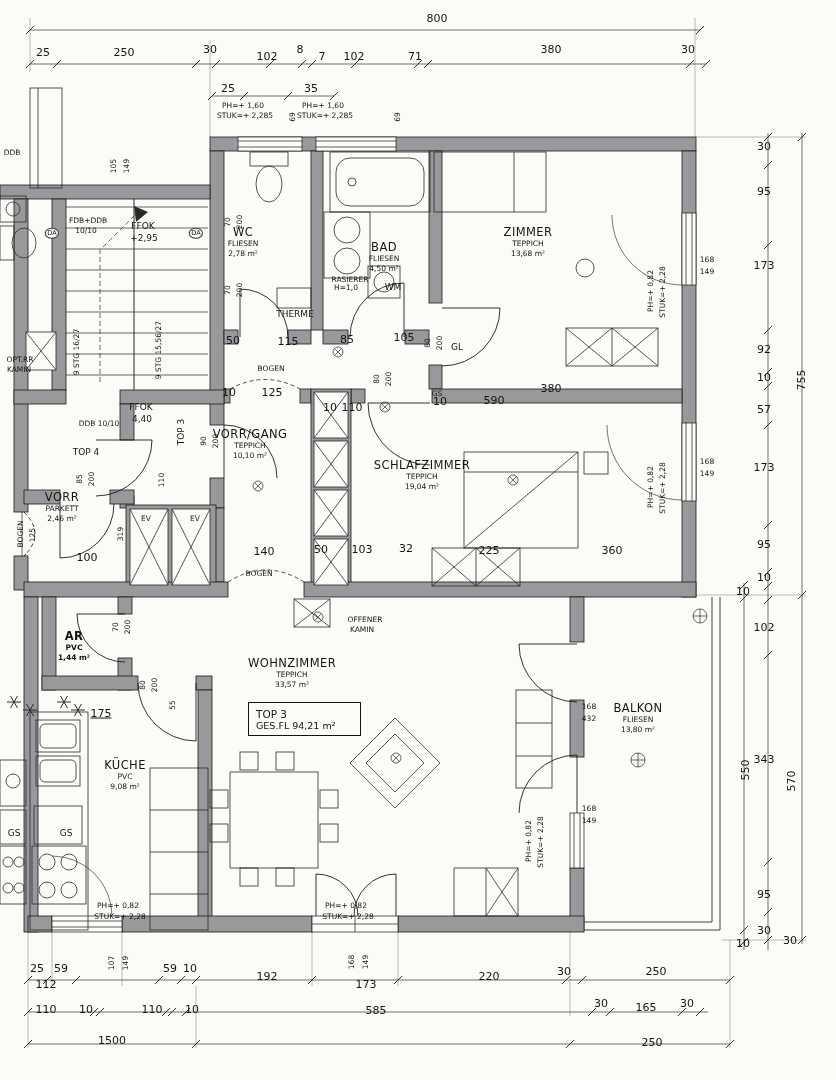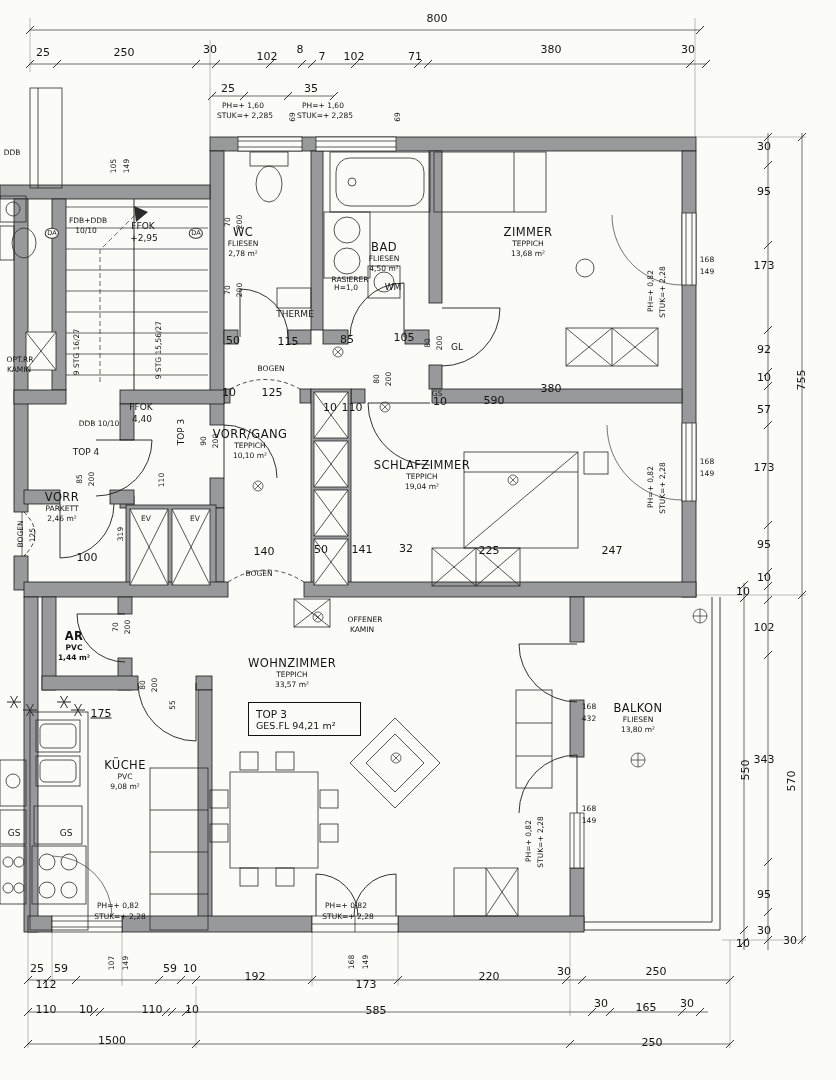--- a/index.html
+++ b/index.html
@@ -529,24 +529,24 @@
       <span class="lb s" style="left: 707px; top: 462px; transform: translate(-50%, -50%);">168</span>
       <span class="lb s" style="left: 707px; top: 474px; transform: translate(-50%, -50%);">149</span>
       <span class="lb s" style="left: 21px; top: 534px; transform: translate(-50%, -50%) rotate(-90deg);">BOGEN</span>
       <span class="lb s" style="left: 33px; top: 535px; transform: translate(-50%, -50%) rotate(-90deg);">125</span>
       <span class="lb s" style="left: 121px; top: 534px; transform: translate(-50%, -50%) rotate(-90deg);">319</span>
       <span class="lb s" style="left: 146px; top: 519px; transform: translate(-50%, -50%);">EV</span>
       <span class="lb s" style="left: 195px; top: 519px; transform: translate(-50%, -50%);">EV</span>
       <span class="lb d" style="left: 87px; top: 557px; transform: translate(-50%, -50%);">100</span>
       <span class="lb d" style="left: 264px; top: 551px; transform: translate(-50%, -50%);">140</span>
       <span class="lb d" style="left: 321px; top: 549px; transform: translate(-50%, -50%);">50</span>
-      <span class="lb d" style="left: 362px; top: 549px; transform: translate(-50%, -50%);">141</span>
+      <span class="lb d" style="left: 362px; top: 549px; transform: translate(-50%, -50%);">103</span>
       <span class="lb d" style="left: 406px; top: 548px; transform: translate(-50%, -50%);">32</span>
       <span class="lb d" style="left: 489px; top: 550px; transform: translate(-50%, -50%);">225</span>
-      <span class="lb d" style="left: 612px; top: 550px; transform: translate(-50%, -50%);">247</span>
+      <span class="lb d" style="left: 612px; top: 550px; transform: translate(-50%, -50%);">360</span>
       <span class="lb s" style="left: 259px; top: 574px; transform: translate(-50%, -50%);">BOGEN</span>
       <span class="lb s" style="left: 365px; top: 620px; transform: translate(-50%, -50%);">OFFENER</span>
       <span class="lb s" style="left: 362px; top: 630px; transform: translate(-50%, -50%);">KAMIN</span>
       <span class="lb s" style="left: 116px; top: 627px; transform: translate(-50%, -50%) rotate(-90deg);">70</span>
       <span class="lb s" style="left: 128px; top: 627px; transform: translate(-50%, -50%) rotate(-90deg);">200</span>
       <span class="lb s" style="left: 143px; top: 685px; transform: translate(-50%, -50%) rotate(-90deg);">80</span>
       <span class="lb s" style="left: 155px; top: 685px; transform: translate(-50%, -50%) rotate(-90deg);">200</span>
       <span class="lb s" style="left: 173px; top: 705px; transform: translate(-50%, -50%) rotate(-90deg);">55</span>
       <span class="lb d" style="left: 101px; top: 713px; transform: translate(-50%, -50%); text-decoration: underline;">175</span>
       <span class="lb s" style="left: 589px; top: 707px; transform: translate(-50%, -50%);">168</span>
@@ -561,21 +561,21 @@
       <span class="lb s" style="left: 120px; top: 917px; transform: translate(-50%, -50%);">STUK=+ 2,28</span>
       <span class="lb s" style="left: 346px; top: 906px; transform: translate(-50%, -50%);">PH=+ 0,82</span>
       <span class="lb s" style="left: 348px; top: 917px; transform: translate(-50%, -50%);">STUK=+ 2,28</span>
       <span class="lb d" style="left: 37px; top: 968px; transform: translate(-50%, -50%);">25</span>
       <span class="lb d" style="left: 61px; top: 968px; transform: translate(-50%, -50%);">59</span>
       <span class="lb d" style="left: 46px; top: 984px; transform: translate(-50%, -50%);">112</span>
       <span class="lb s" style="left: 112px; top: 963px; transform: translate(-50%, -50%) rotate(-90deg);">107</span>
       <span class="lb s" style="left: 126px; top: 963px; transform: translate(-50%, -50%) rotate(-90deg);">149</span>
       <span class="lb d" style="left: 170px; top: 968px; transform: translate(-50%, -50%);">59</span>
       <span class="lb d" style="left: 190px; top: 968px; transform: translate(-50%, -50%);">10</span>
-      <span class="lb d" style="left: 255px; top: 976px; transform: translate(-50%, -50%);">192</span>
+      <span class="lb d" style="left: 267px; top: 976px; transform: translate(-50%, -50%);">192</span>
       <span class="lb s" style="left: 352px; top: 962px; transform: translate(-50%, -50%) rotate(-90deg);">168</span>
       <span class="lb s" style="left: 366px; top: 962px; transform: translate(-50%, -50%) rotate(-90deg);">149</span>
       <span class="lb d" style="left: 366px; top: 984px; transform: translate(-50%, -50%);">173</span>
       <span class="lb d" style="left: 489px; top: 976px; transform: translate(-50%, -50%);">220</span>
       <span class="lb d" style="left: 564px; top: 971px; transform: translate(-50%, -50%);">30</span>
       <span class="lb d" style="left: 656px; top: 971px; transform: translate(-50%, -50%);">250</span>
       <span class="lb d" style="left: 46px; top: 1009px; transform: translate(-50%, -50%);">110</span>
       <span class="lb d" style="left: 86px; top: 1009px; transform: translate(-50%, -50%);">10</span>
       <span class="lb d" style="left: 152px; top: 1009px; transform: translate(-50%, -50%);">110</span>
       <span class="lb d" style="left: 192px; top: 1009px; transform: translate(-50%, -50%);">10</span>

